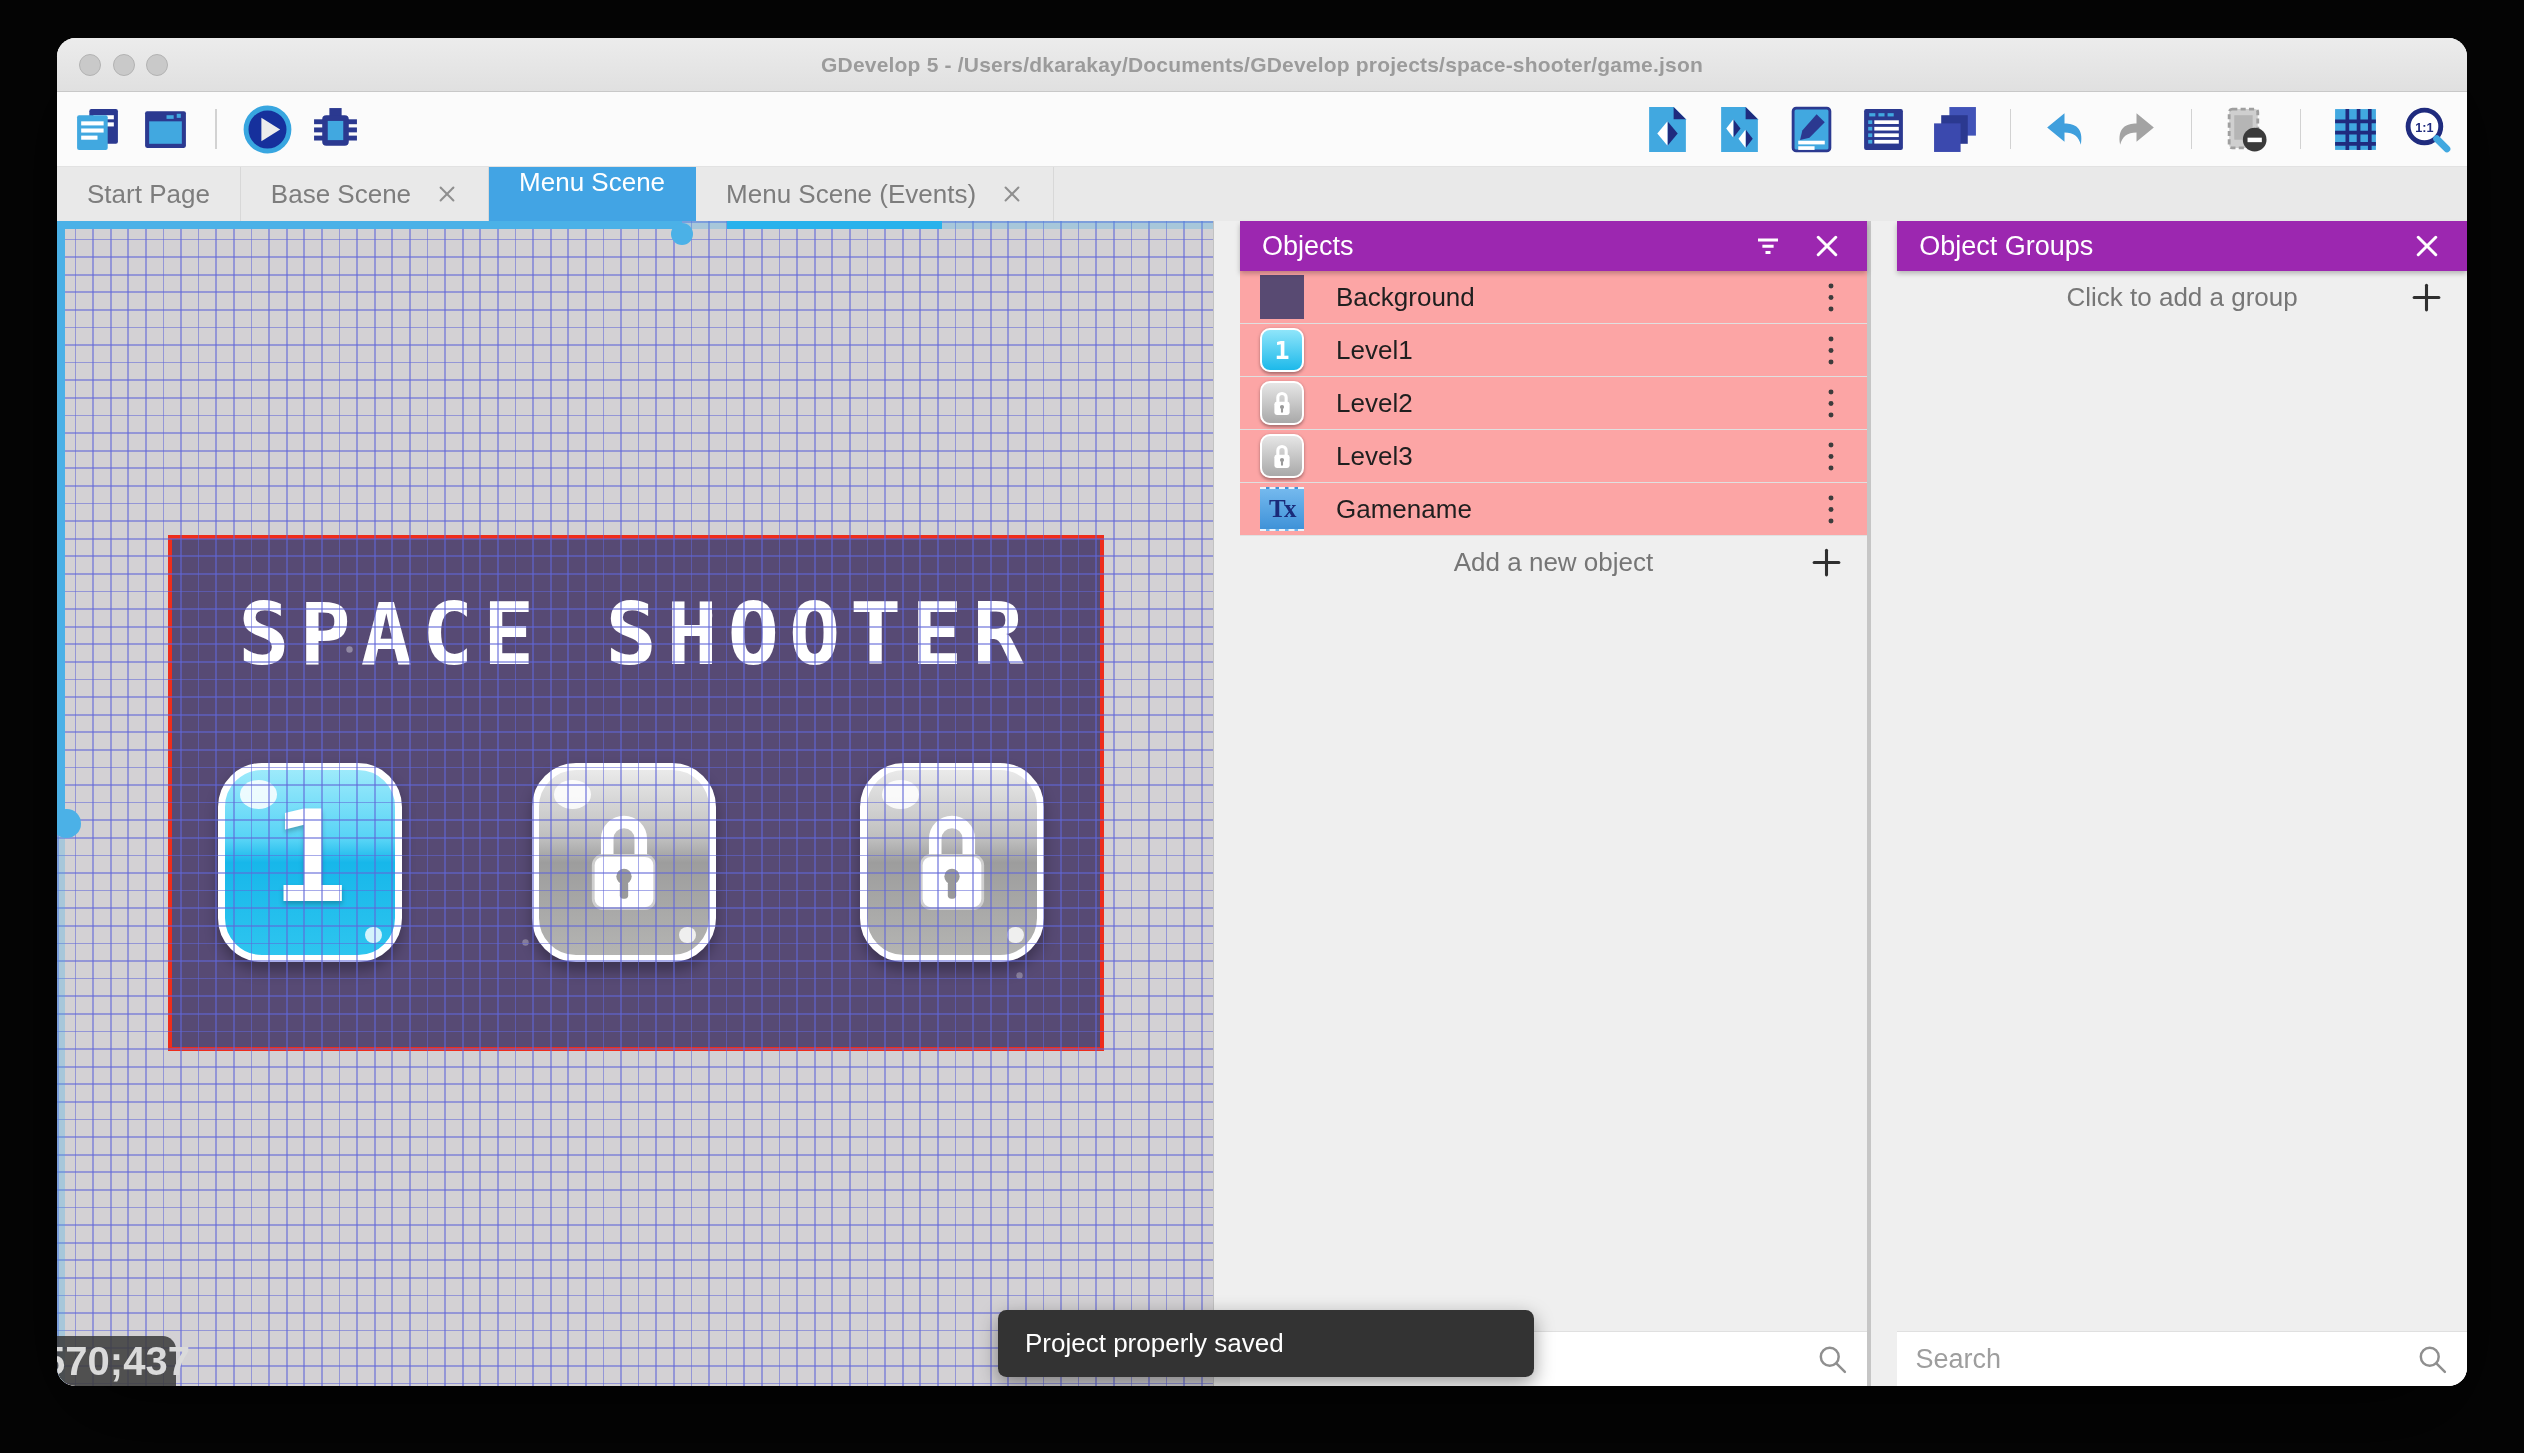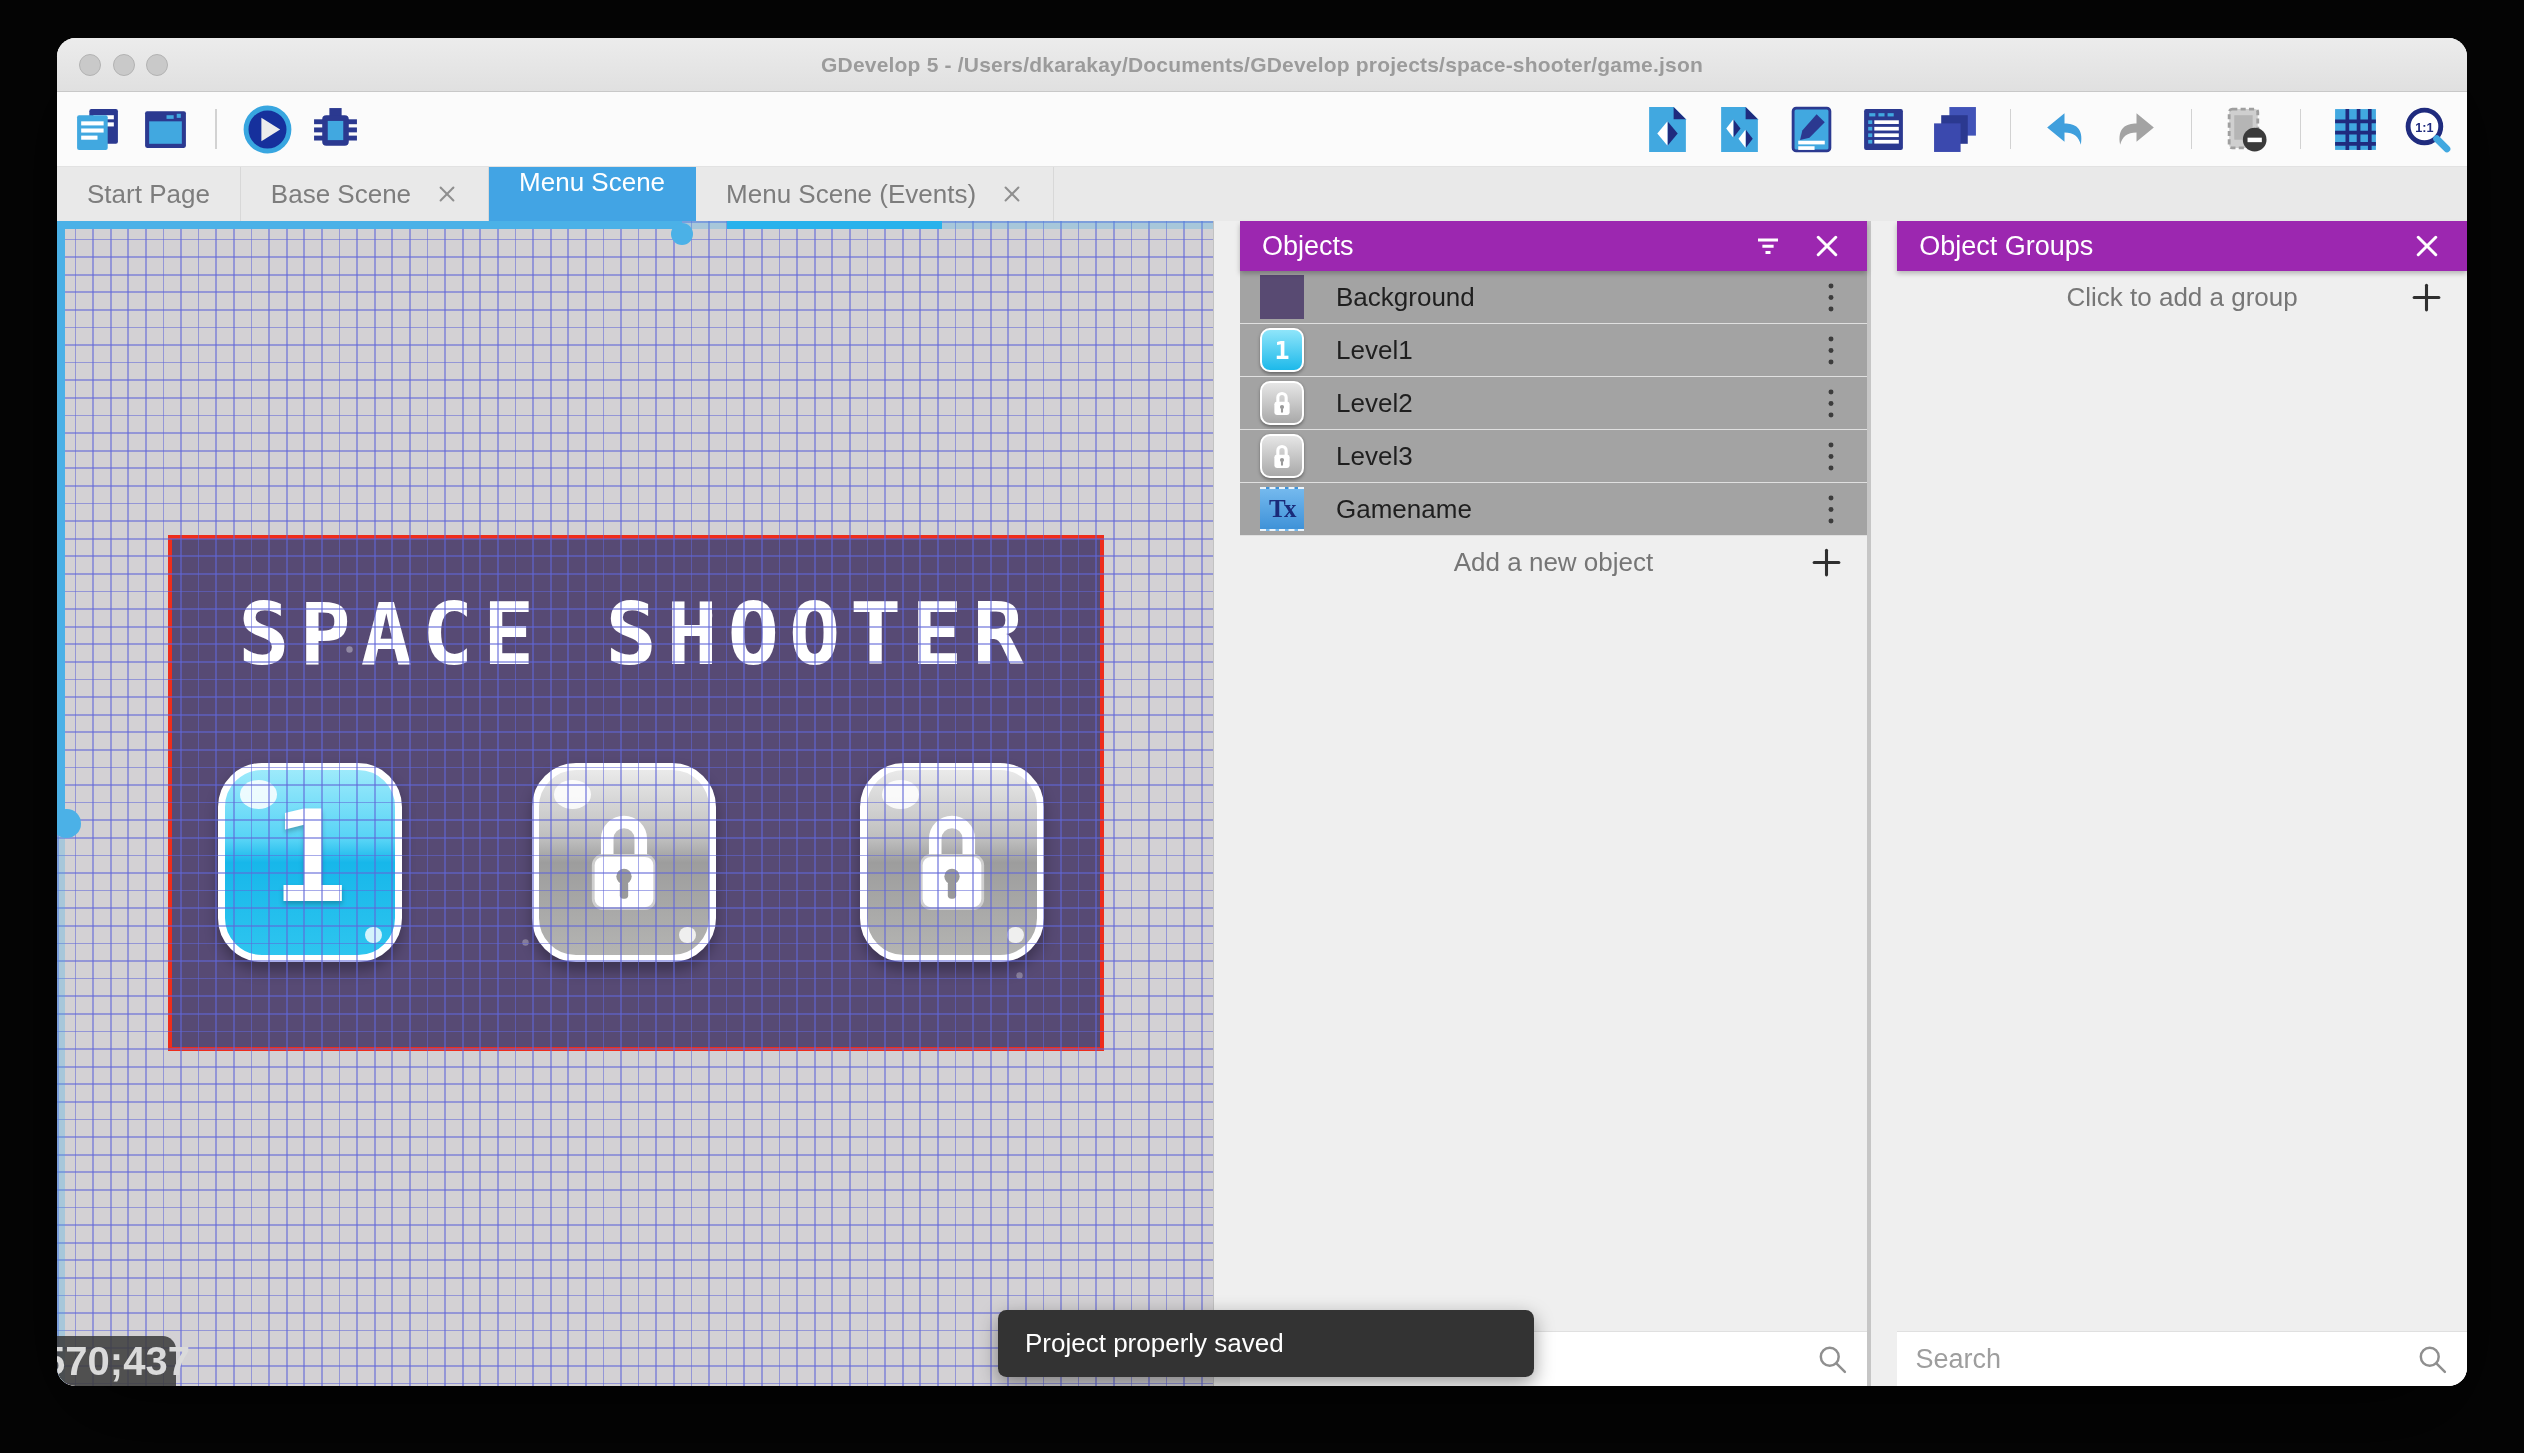--- a/index.html
+++ b/index.html
@@ -83,21 +83,21 @@
   .panel.objects { width:653px; flex:0 0 653px; }
   .panel-divider { width:4.2px; flex:0 0 4.2px; background:#c6c6c6; }
   .panel.groups { flex:1; }
   .panel-header { height:50px; flex:0 0 50px; background:#9c27b0; color:#fff;
     display:flex; align-items:center; padding:0 22px; font-size:27px; box-shadow:0 2.5px 5px rgba(0,0,0,.25); z-index:2; }
   .panel-header .spacer { flex:1; }
   .hicon { width:37px; height:37px; display:flex; align-items:center; justify-content:center; cursor:pointer; margin-left:22px; }
   .hicon svg { width:30px; height:30px; }
 
   .obj-row { height:53px; flex:0 0 53px; display:flex; align-items:center; padding:0 20px;
-    border-bottom:1.7px solid #e0e0e0; background:#a3a3a3; cursor:pointer; }
+    border-bottom:1.7px solid #e0e0e0; background:#fca5a5; cursor:pointer; }
   .thumb { width:44px; height:44px; margin-right:32px; flex:0 0 44px; display:flex; align-items:center; justify-content:center; }
   .thumb.bg-purple { background:#584a72; }
   .thumb.btn-blue { background:linear-gradient(180deg,#8fe5fa,#1db9ea); border:2.5px solid #fff; border-radius:10px;
     box-shadow:0 1.7px 3.3px rgba(0,0,0,.35); color:#fff; font-family:"DejaVu Sans Mono",monospace; font-weight:bold; font-size:25px; }
   .thumb.btn-gray { background:linear-gradient(180deg,#e6e6e6,#a9a9a9); border:2.5px solid #fff; border-radius:10px;
     box-shadow:0 1.7px 3.3px rgba(0,0,0,.35); }
   .thumb.btn-gray svg { width:22px; height:27px; }
   .thumb.text-obj { background:linear-gradient(180deg,#74b9ee,#3f92d8); border-top:2.5px dashed #eaf4fc; border-bottom:2.5px dashed #eaf4fc;
     color:#1a2b7a; font-family:"Liberation Serif", serif; font-weight:bold; font-size:25px; letter-spacing:-1.7px; }
   .obj-label { font-size:26px; color:#1f1f1f; }

